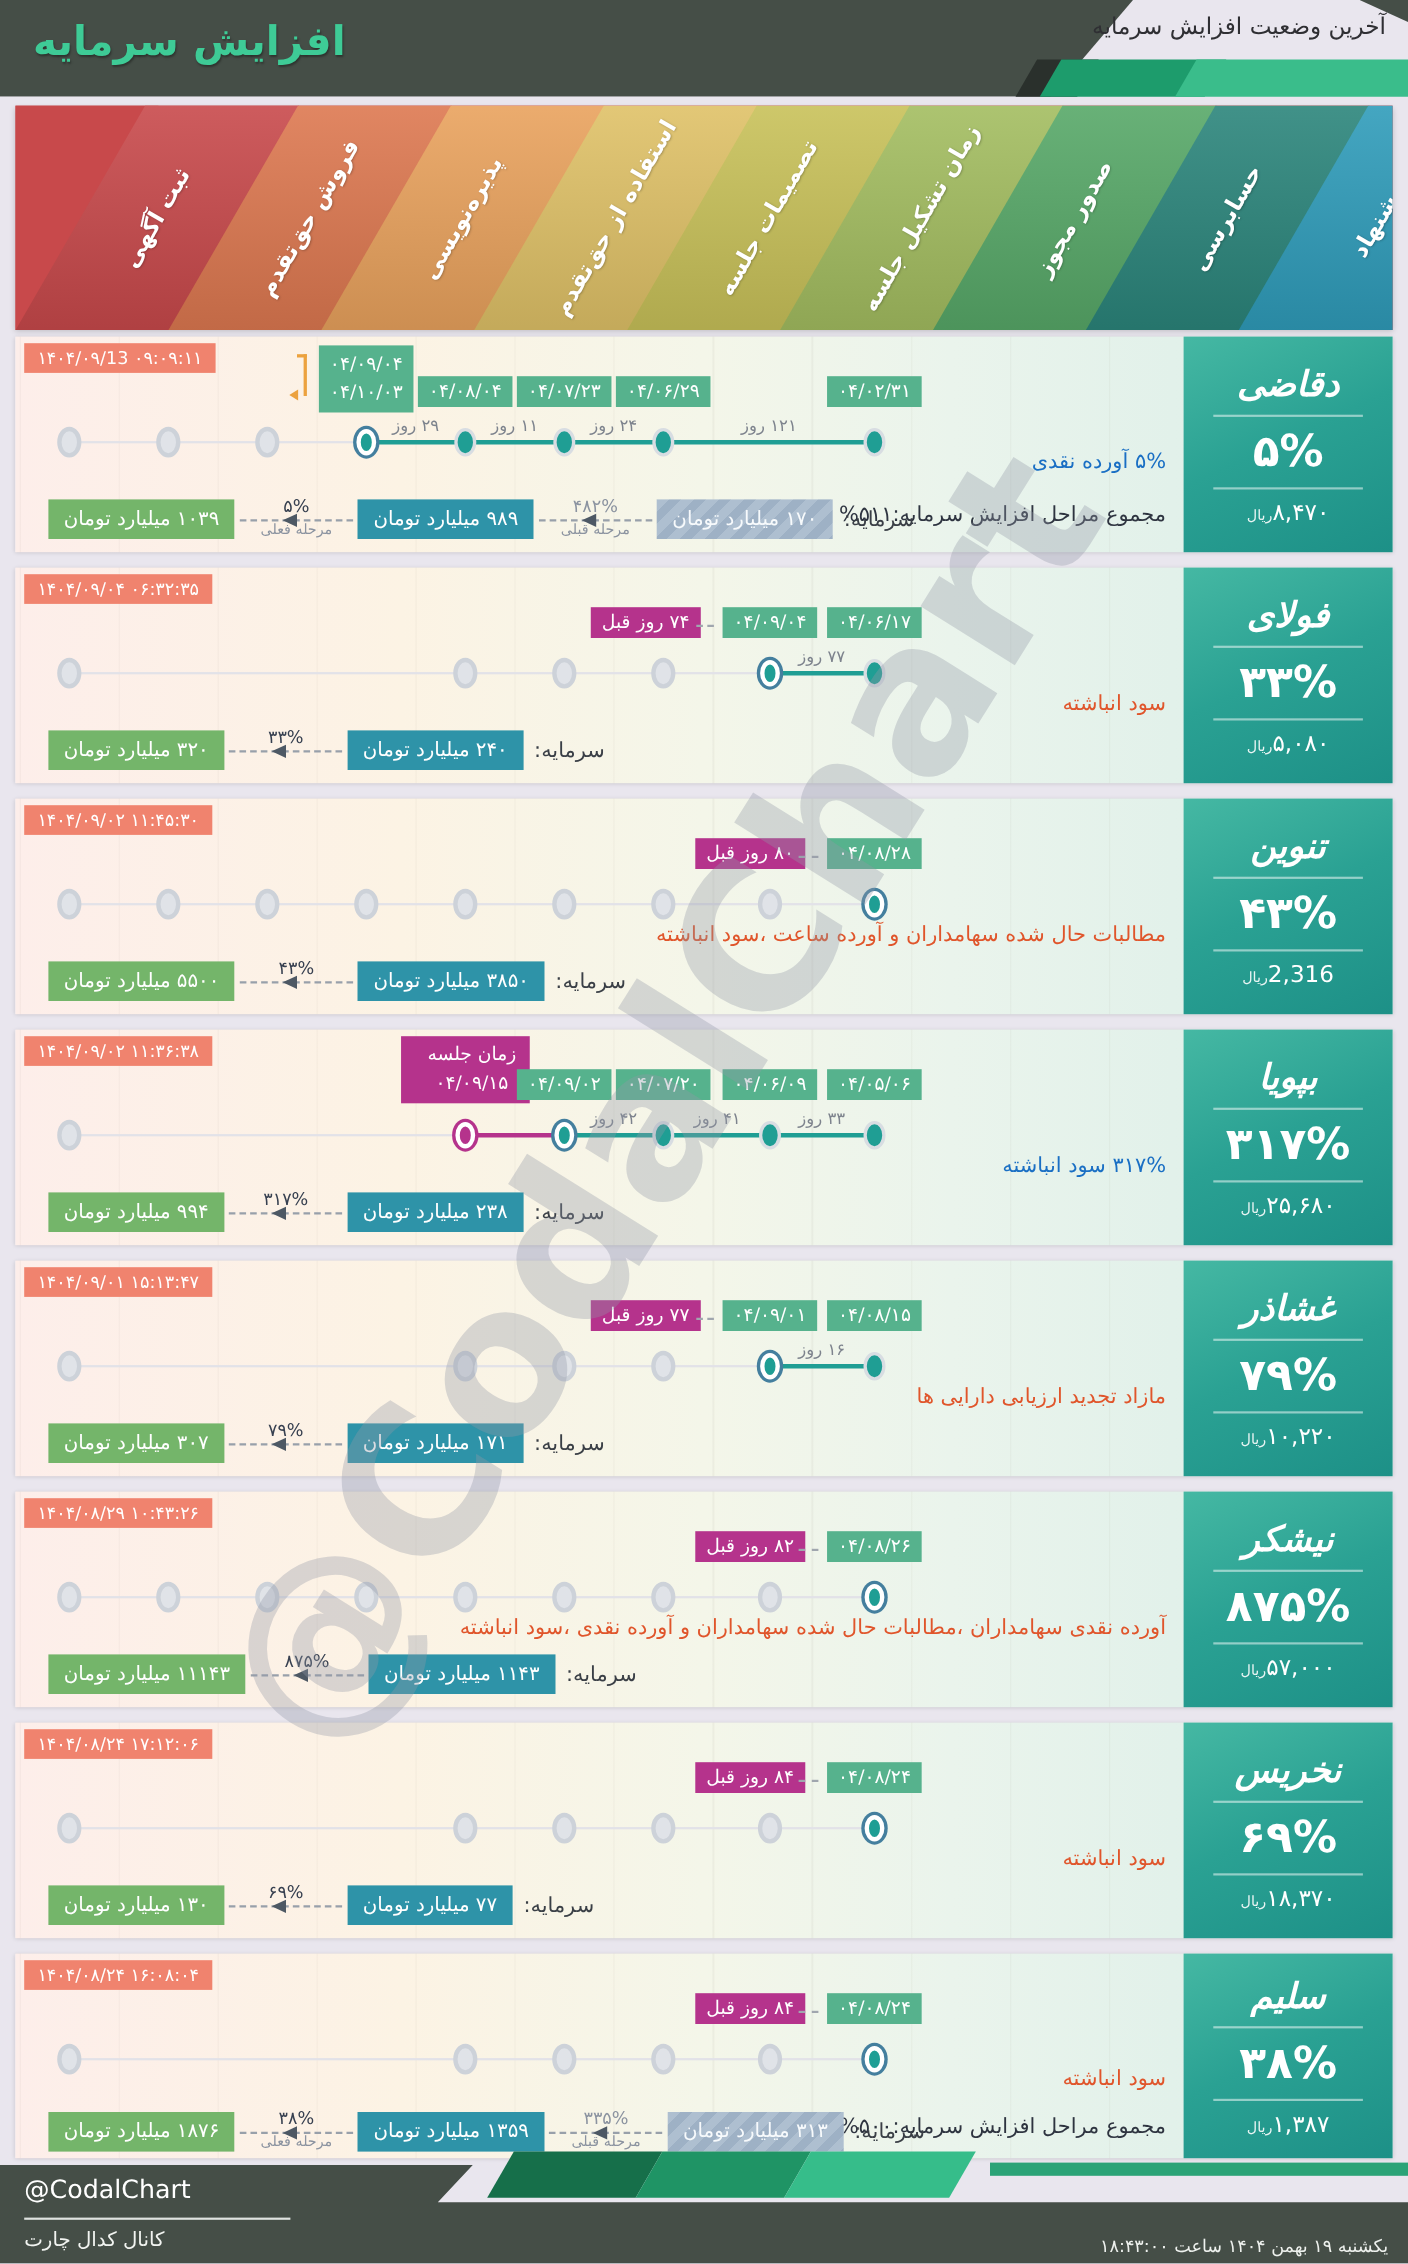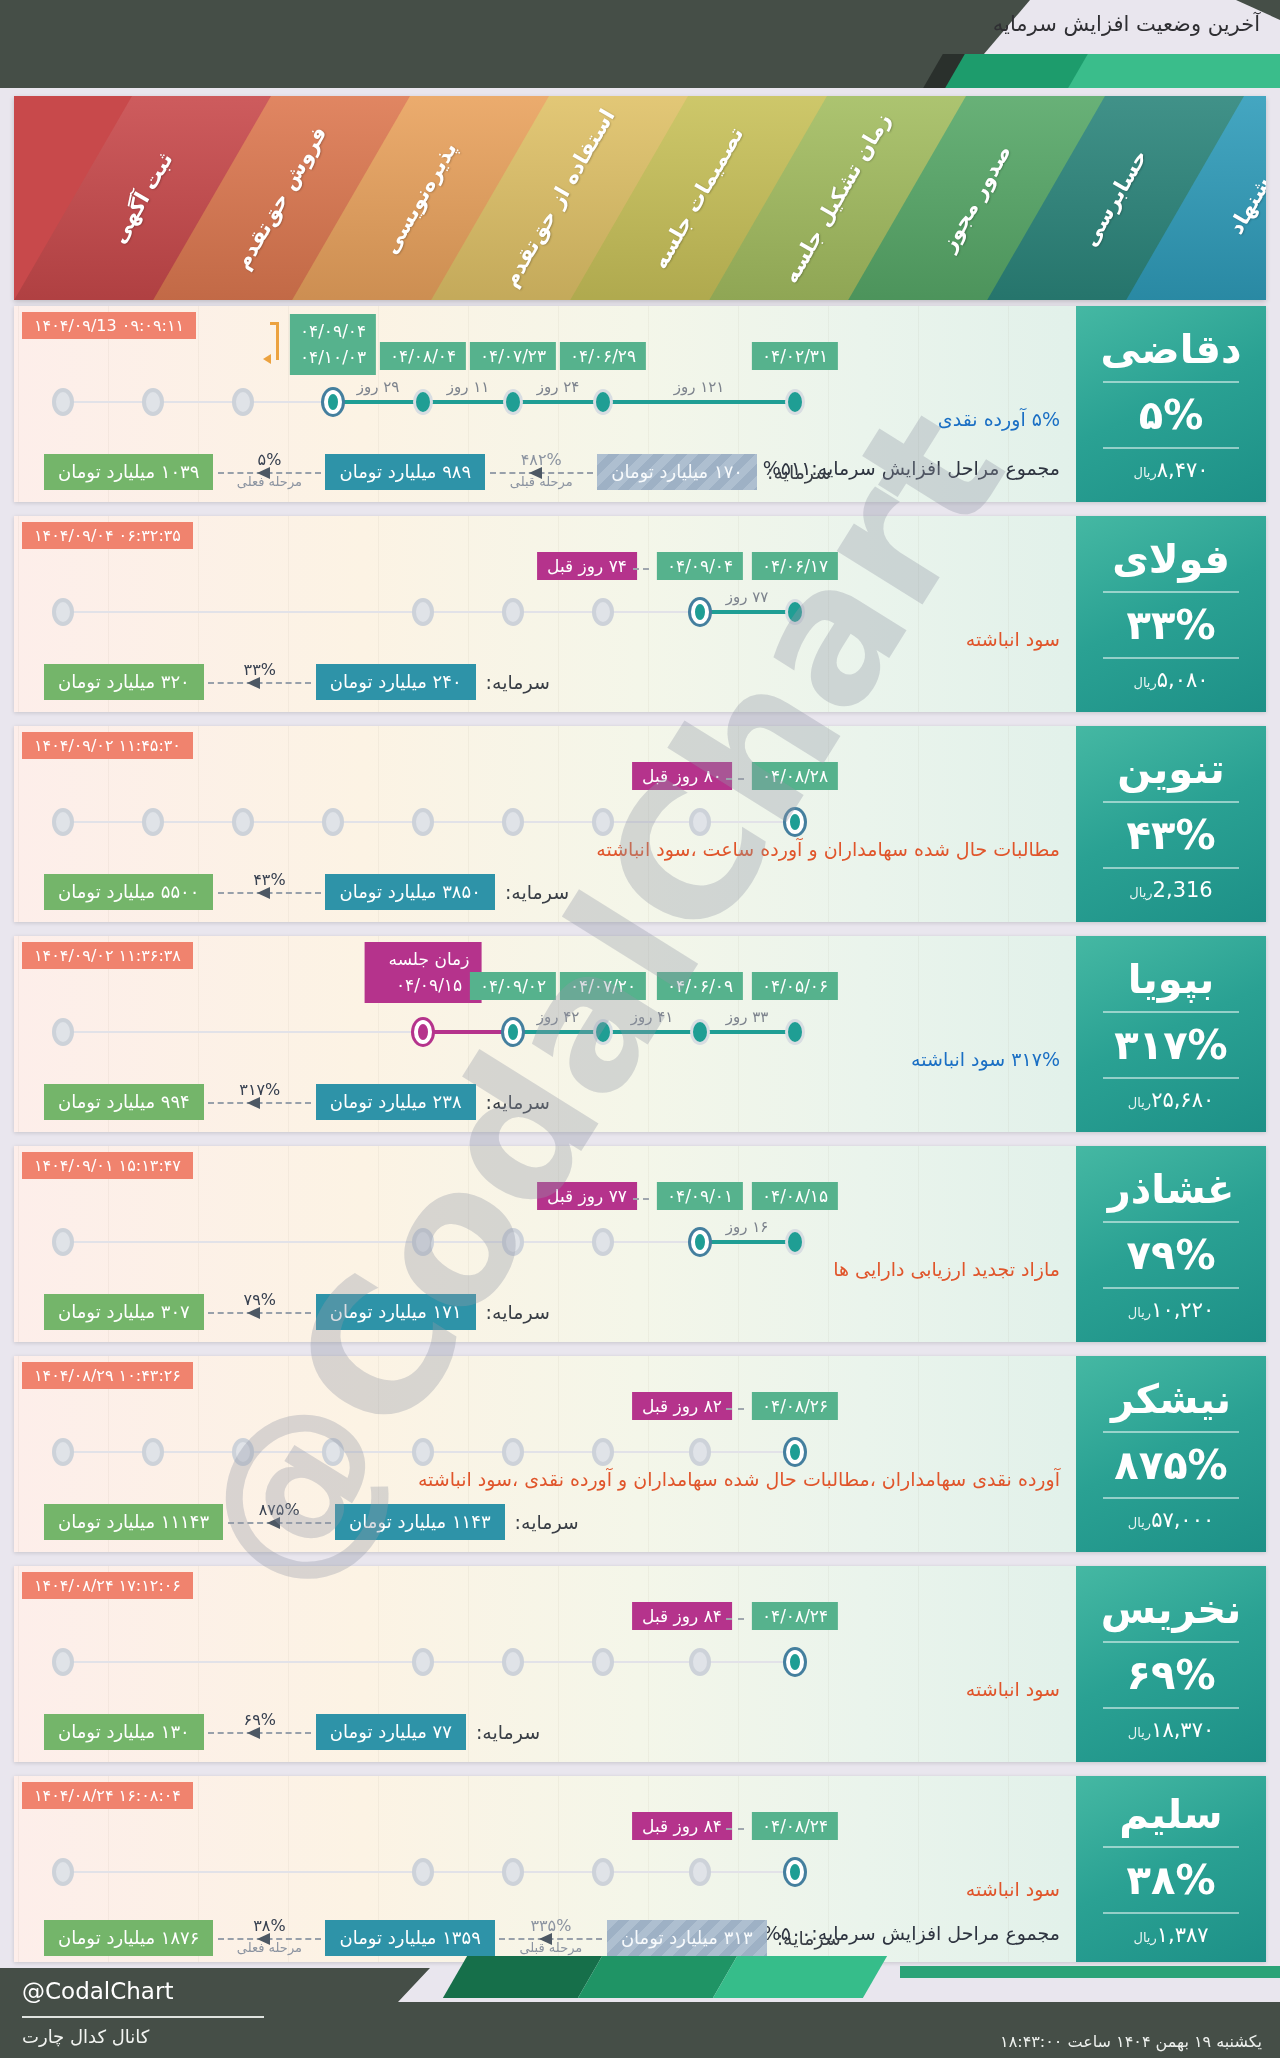--- a/index.html
+++ b/index.html
@@ -71,21 +71,21 @@
   .aline::before { content:""; position:absolute; left:38%; top:-7px; border-top:6px solid transparent; border-bottom:6px solid transparent; border-right:13px solid #4d5864; }
   .asub { font-size:13px; color:#8b93a0; height:20px; white-space:nowrap; }
 
   .bracket { position:absolute; left:118px; top:108px; width:568px; height:36px; border:2px dashed #8f98a3; border-bottom:none; z-index:1; }
   .bracket-pct { position:absolute; top:-27px; left:47%; transform:translateX(-50%); font-size:16px; color:#374050; }
   .bracket-arrow { position:absolute; top:-9px; left:47%; border-top:7px solid transparent; border-bottom:7px solid transparent; border-right:14px solid #4d5864; }
 
   .panel { position:absolute; right:0; top:0; bottom:0; width:190px; color:#fff; text-align:center;
            background:linear-gradient(155deg,#45b8a3 0%, #2aa193 48%, #1d9087 100%);
            display:flex; flex-direction:column; align-items:center; justify-content:center; gap:9px; }
-  .pname { font-size:40px; font-weight:bold; }
+  .pname { font-size:32px; font-weight:bold;font-style:italic; }
   .pdiv { width:72%; height:2px; background:rgba(255,255,255,.5); }
   .ppct { font-size:40px; font-weight:bold; }
   .pprice { font-size:21px; direction:rtl; }
   .punit { font-size:13px; opacity:.9; }
 
   
   .watermark { position:absolute; left:600px; top:1000px; transform:translate(-50%,-50%) rotate(-58deg); font-size:185px; font-weight:bold; color:rgba(147,153,168,.34); white-space:nowrap; z-index:30; pointer-events:none; direction:ltr; }
 
   
   .footer { position:absolute; left:0; top:1968px; width:1280px; height:90px; background:#454e47;
@@ -101,20 +101,21 @@
   .gbar { position:absolute; left:900px; top:1966px; width:380px; height:12px; background:#2ba377; z-index:40; }
 </style>
 </head>
 <body>
 
 <div class="page">
 
   <div class="hdr">
     <div class="hdr-dark"></div>
     <div class="hdr-corner"></div>
+    <div class="hdr-title">افزایش سرمایه</div>
     <div class="hdr-sub">آخرین وضعیت افزایش سرمایه</div>
     <div class="wedge wd"></div>
     <div class="wedge wg1"></div>
     <div class="wedge wg2"></div>
   </div>
 
   <div class="banner">
     <div class="stripe-base" style="background:#c8494b"></div>
     <div class="stripe" style="left:118px;  background-color:#c8494b"></div>
     <div class="stripe" style="left:257px;  background-color:#dd7850"></div>

